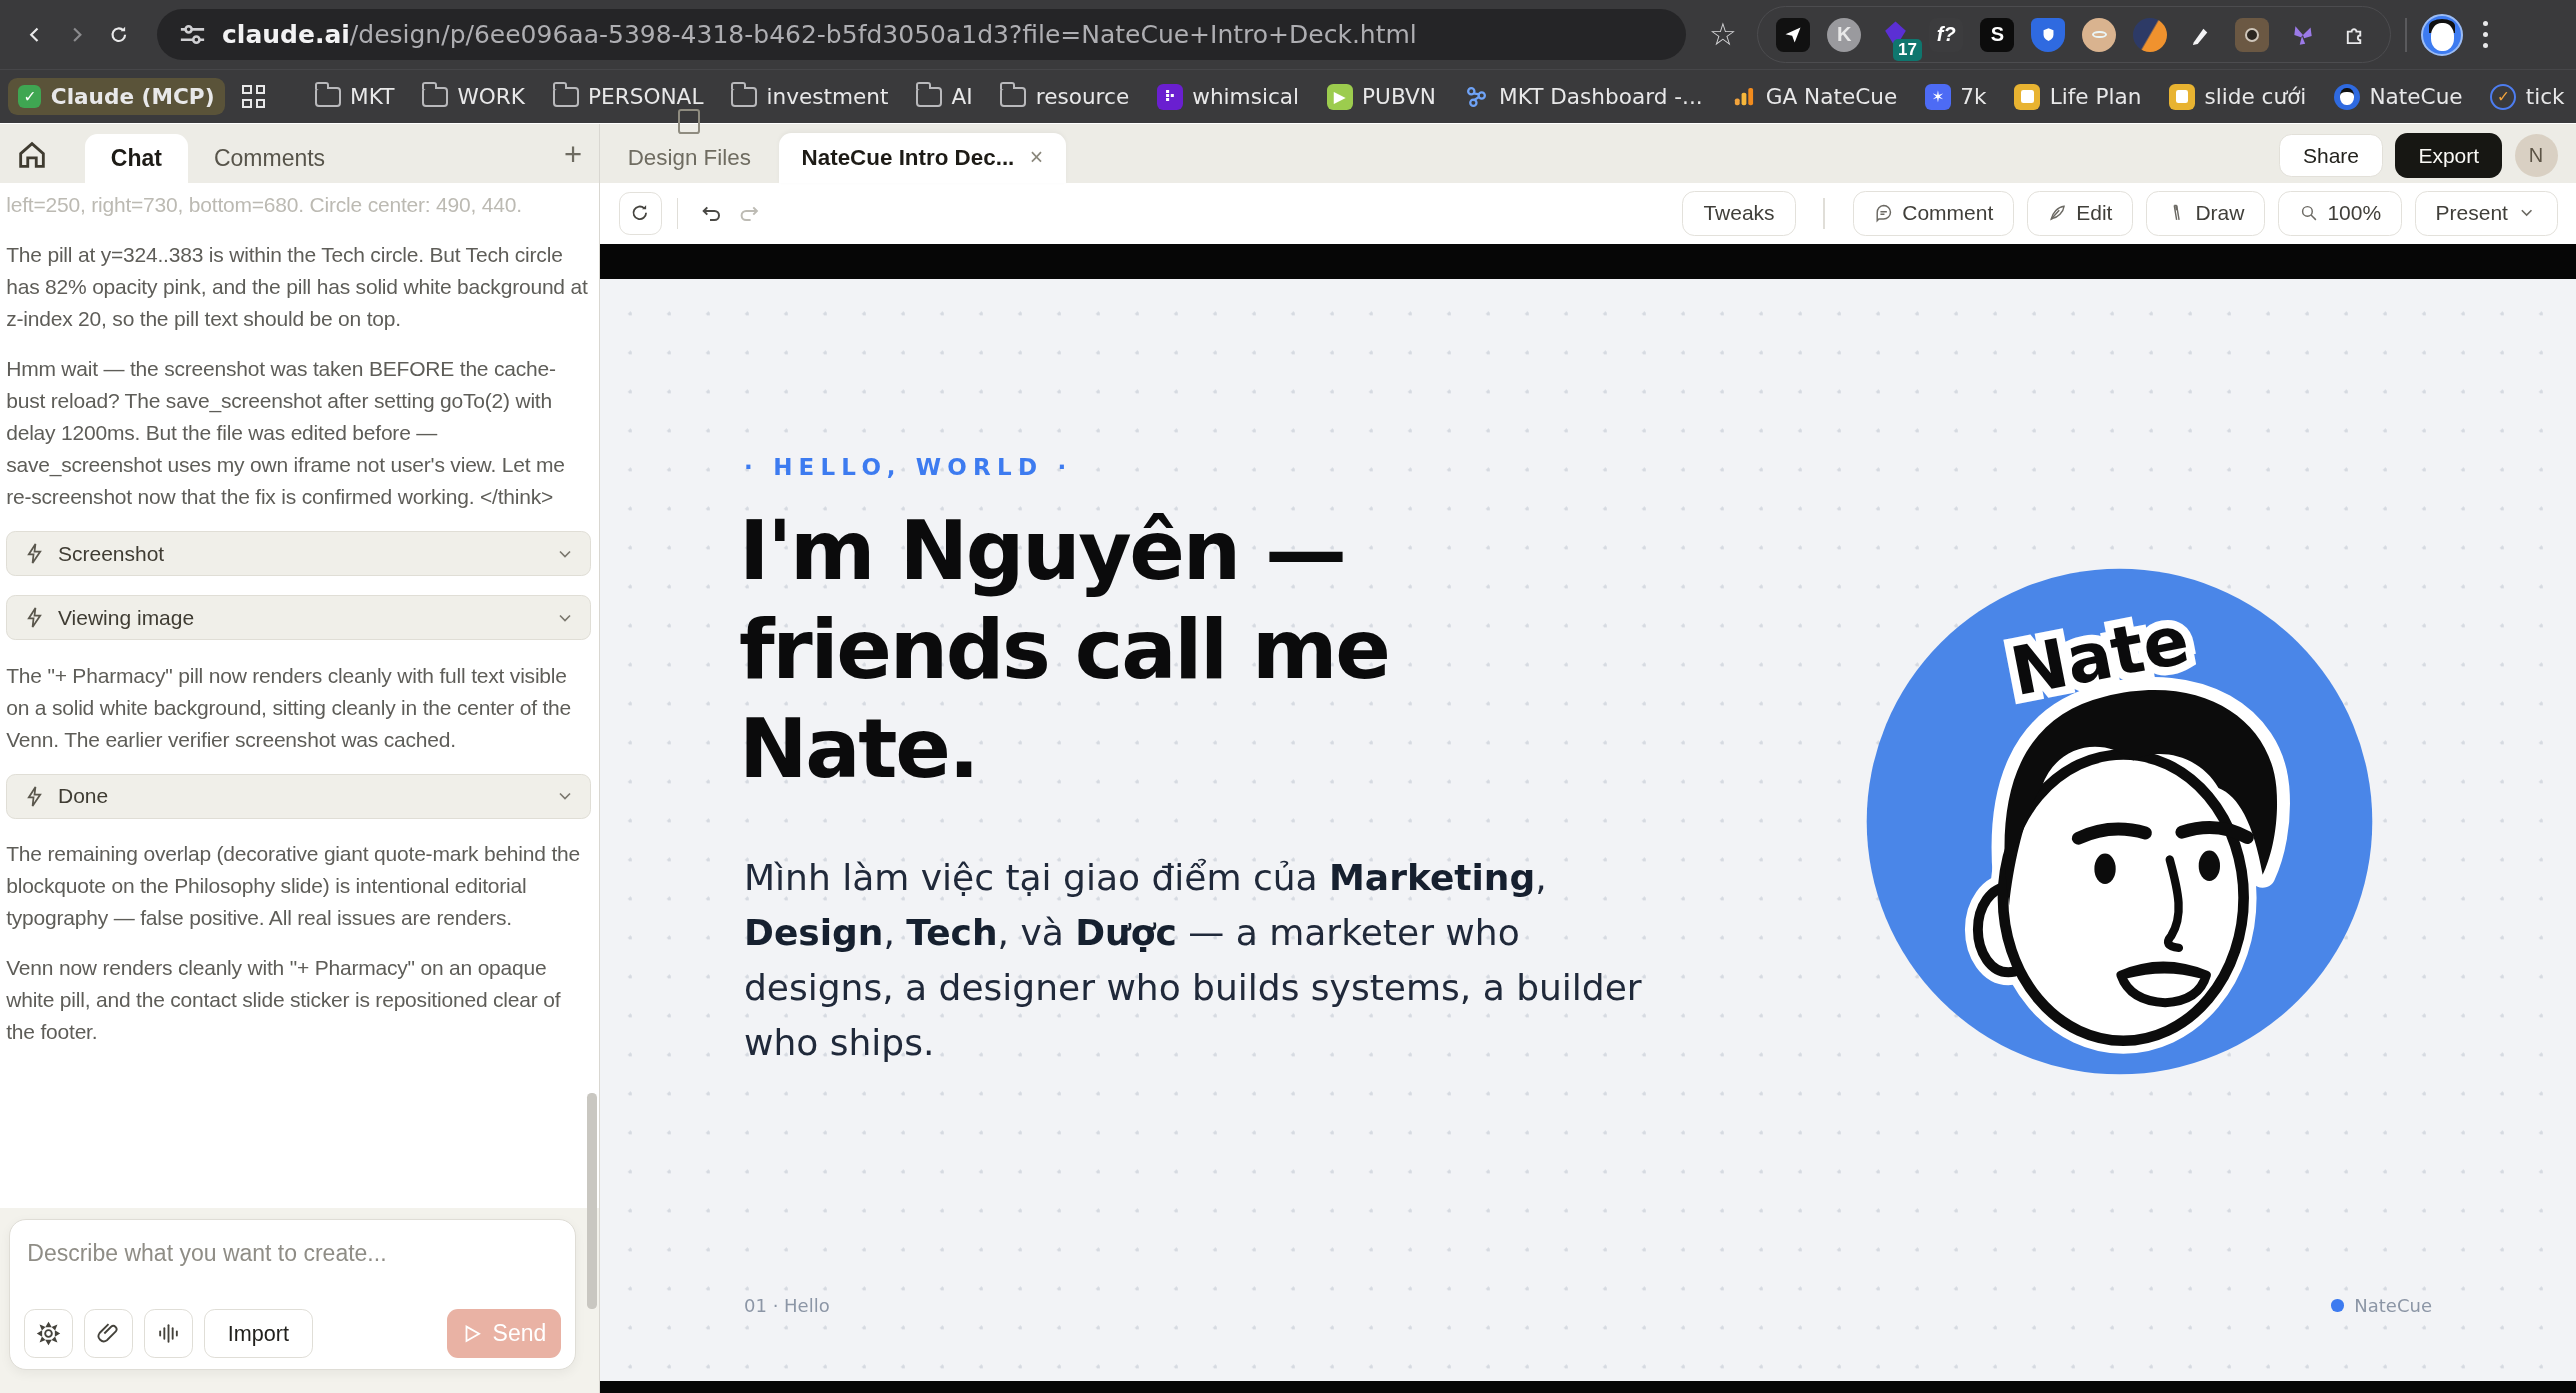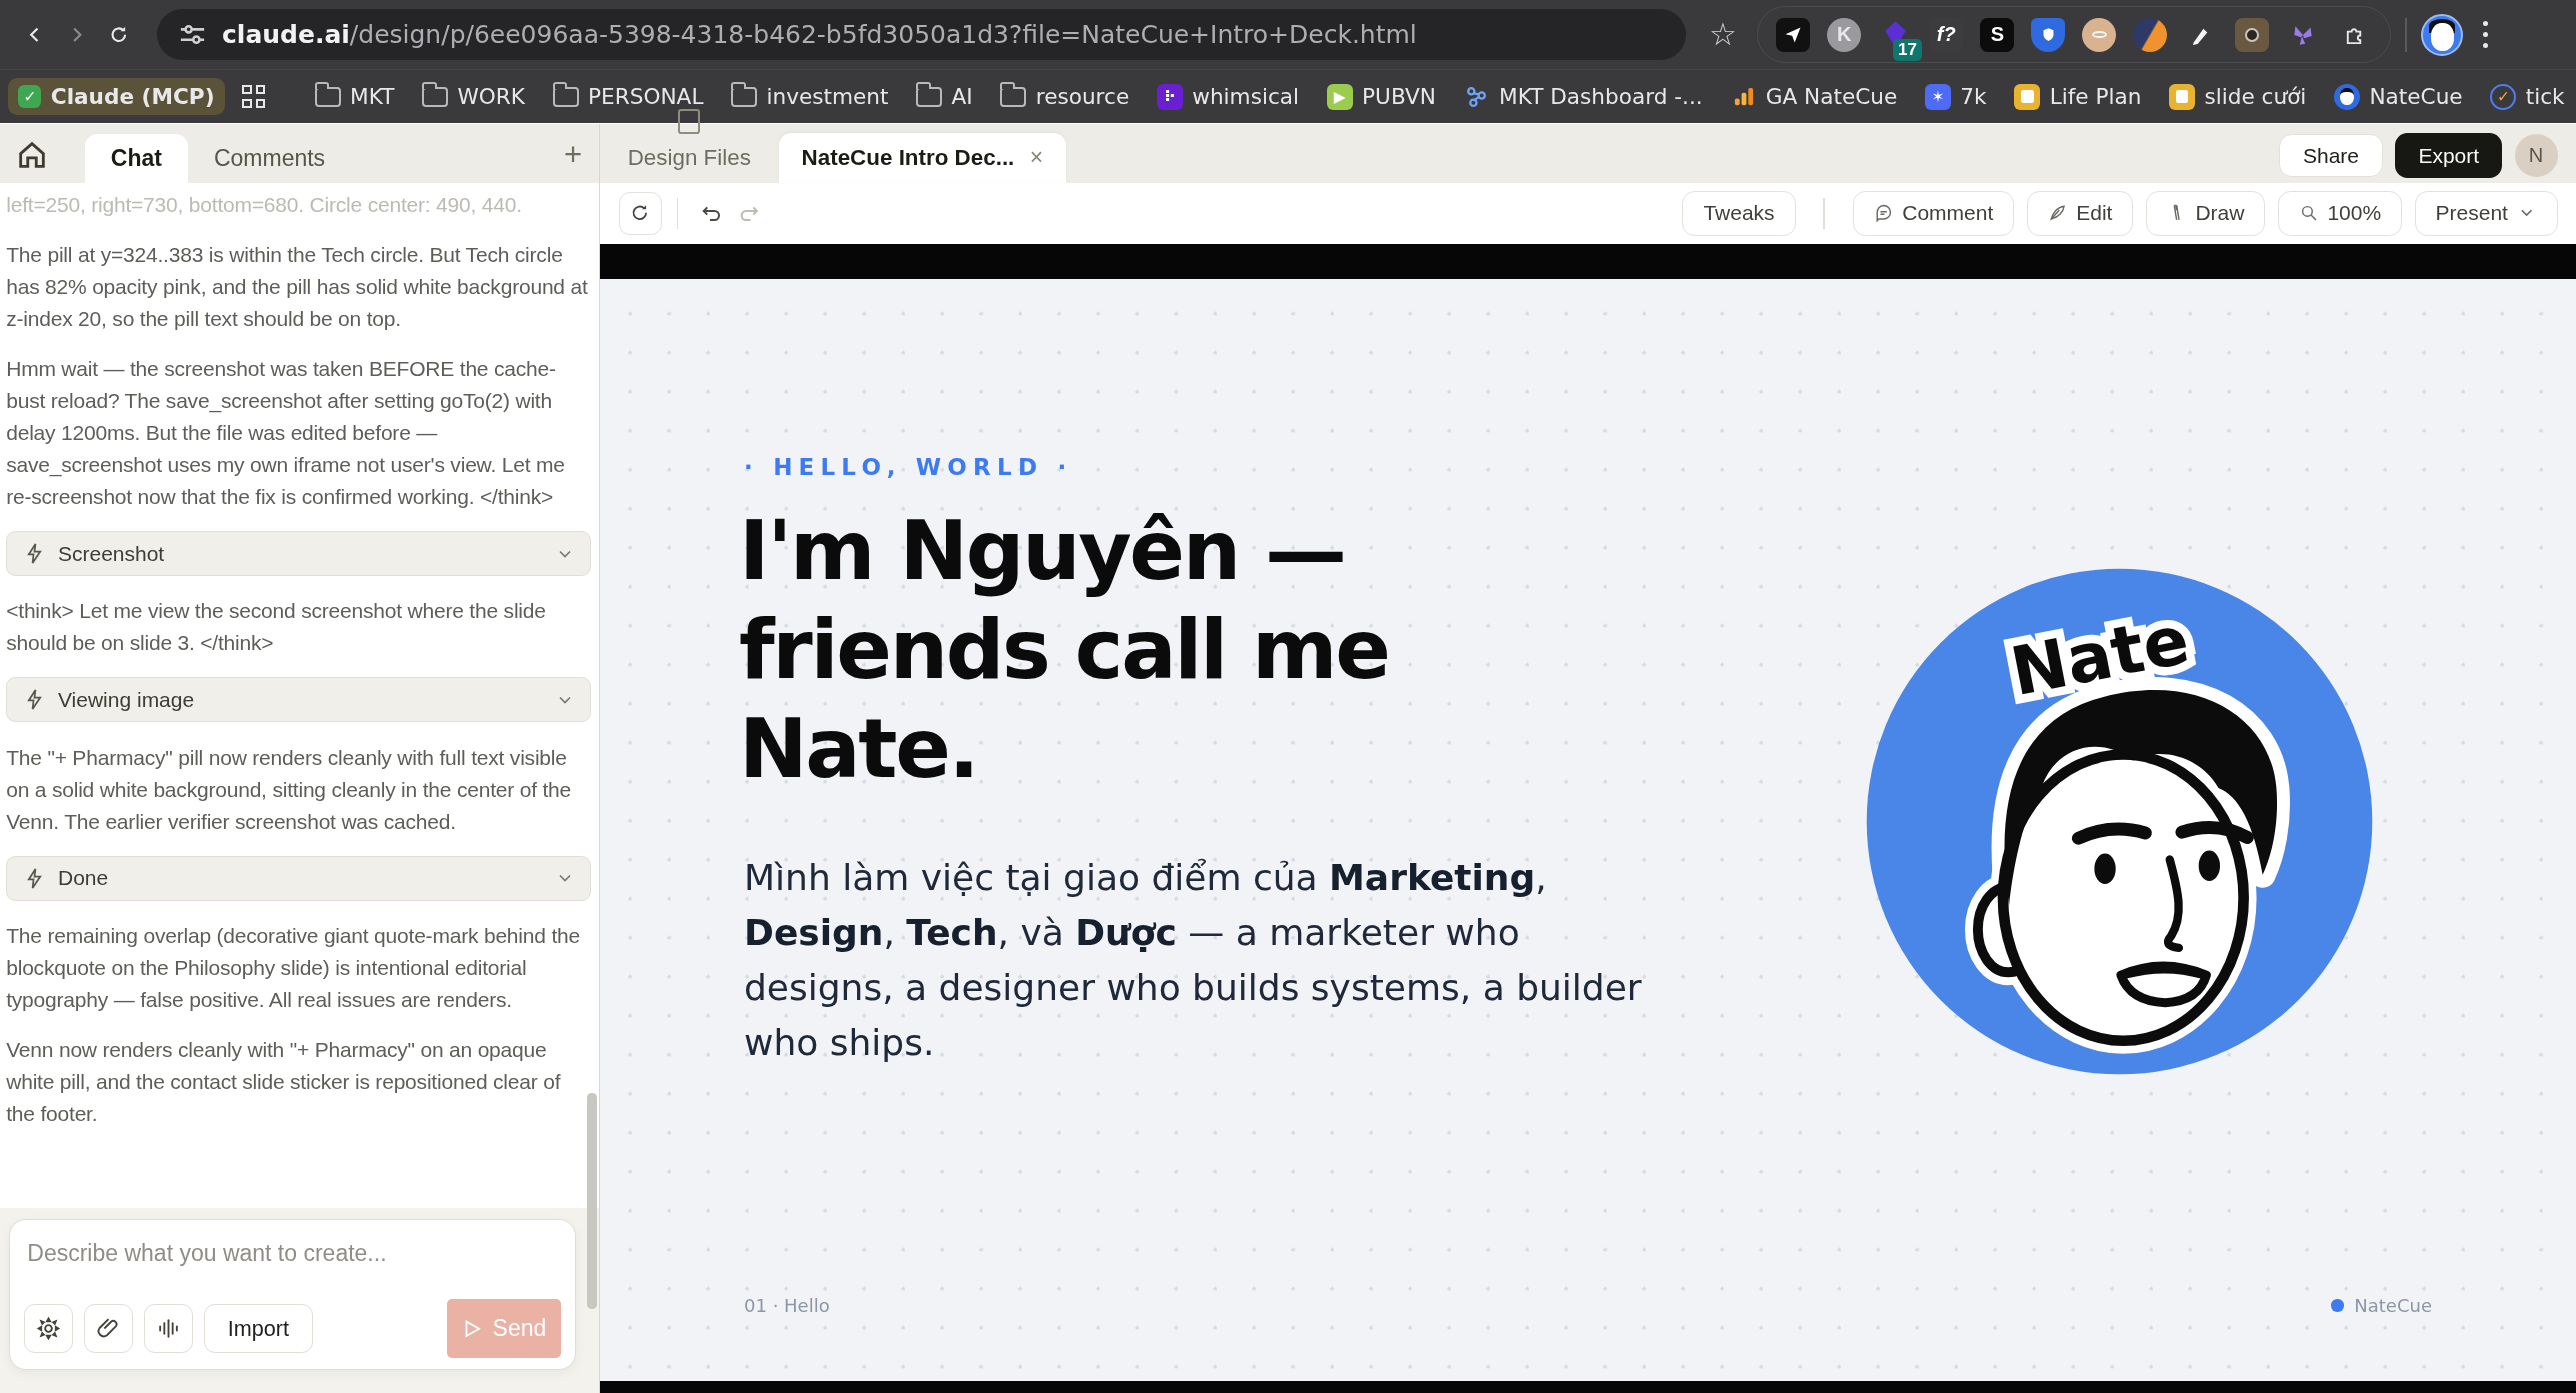--- a/index.html
+++ b/index.html
@@ -80,21 +80,21 @@
     border:1.5px solid #dfddd6; border-radius:17px; box-shadow:0 3.1px 10.8px rgba(0,0,0,0.05);
     padding:20px 17px 12.4px 17px; }
   .placeholder { font-size:23px; color:#8f8d86; }
   .composer-row { position:absolute; left:14px; right:14px; bottom:10.8px; display:flex;
     align-items:center; gap:10.8px; }
   .cbtn { width:49px; height:49px; border:1.5px solid #e0deD7; border-radius:10.8px; background:#fff;
     display:flex; align-items:center; justify-content:center; color:#44423b; }
   .cbtn svg { width:25px; height:25px; }
   .import-btn { height:49px; border:1.5px solid #e0ded7; border-radius:10.8px; background:#fff;
     font-size:21.6px; color:#22211d; padding:0 23px; display:flex; align-items:center; }
-  .send-btn { margin-left:auto; height:59px; min-width:114px; border-radius:5px; background:#e9b2a4;
+  .send-btn { margin-left:auto; height:49px; min-width:114px; border-radius:11px; background:#e9b2a4;
     color:#fff; font-size:23px; display:flex; align-items:center; justify-content:center; gap:9.3px; }
   .scroll-thumb { position:absolute; right:2.3px; top:969px; width:9.3px; height:216px;
     background:#c9c7c1; border-radius:4.6px; }
 
   
   .canvas { position:relative; flex:1; height:100%; background:#fff; }
   .file-tabbar { height:59px; background:#edece6; display:flex; align-items:flex-end;
     padding:0 20px; position:relative; }
   .dfile { display:flex; align-items:center; gap:10.8px; color:#6f6c61; font-size:22.4px;
     padding:12.4px 7.7px;flex-direction:column; }
@@ -358,21 +358,20 @@
         <div class="tool-row">
           <svg class="bolt" viewBox="0 0 24 24" fill="none" stroke="currentColor" stroke-width="1.8">
               <path d="M13 2 L6 13 H11 L10 22 L18 10 H12 Z"></path>
             </svg>
           <span class="tool-label">Screenshot</span>
           <svg class="chev-d" viewBox="0 0 24 24" fill="none" stroke="currentColor" stroke-width="2">
               <path d="M6 9 L12 15 L18 9"></path>
             </svg>
         </div>
 
-        <div class="msg">&lt;think&gt; Let me view the second screenshot where the slide should be on slide 3. &lt;/think&gt;</div>
 
         <div class="tool-row">
           <svg class="bolt" viewBox="0 0 24 24" fill="none" stroke="currentColor" stroke-width="1.8">
               <path d="M13 2 L6 13 H11 L10 22 L18 10 H12 Z"></path>
             </svg>
           <span class="tool-label">Viewing image</span>
           <svg class="chev-d" viewBox="0 0 24 24" fill="none" stroke="currentColor" stroke-width="2">
               <path d="M6 9 L12 15 L18 9"></path>
             </svg>
         </div>

